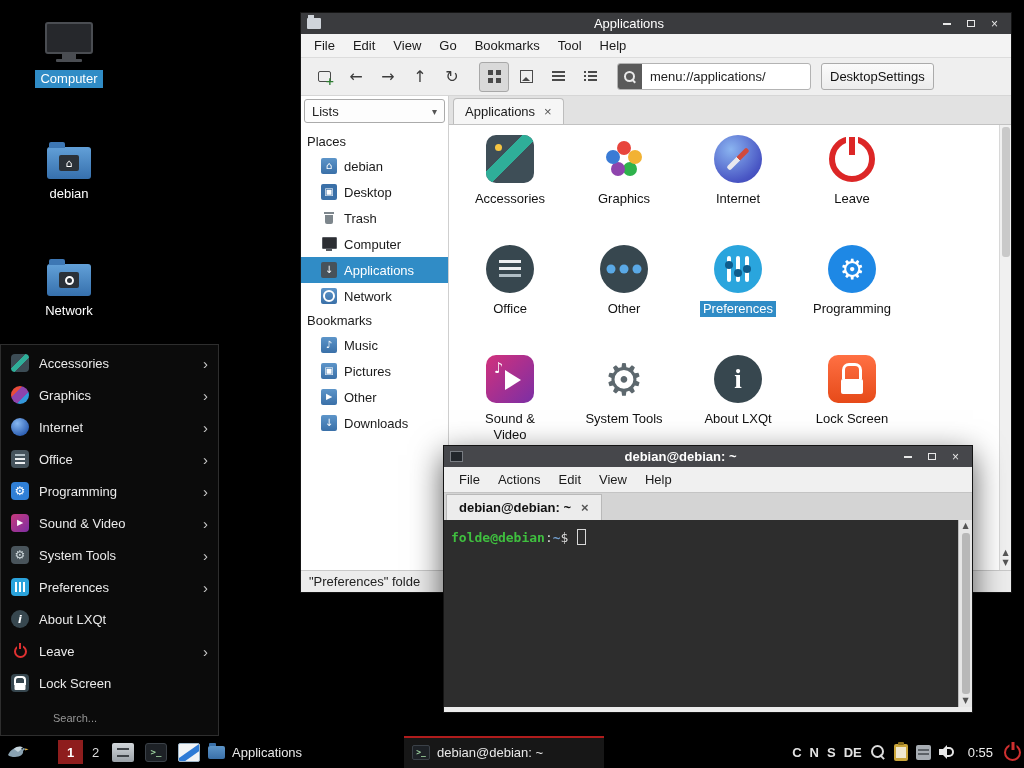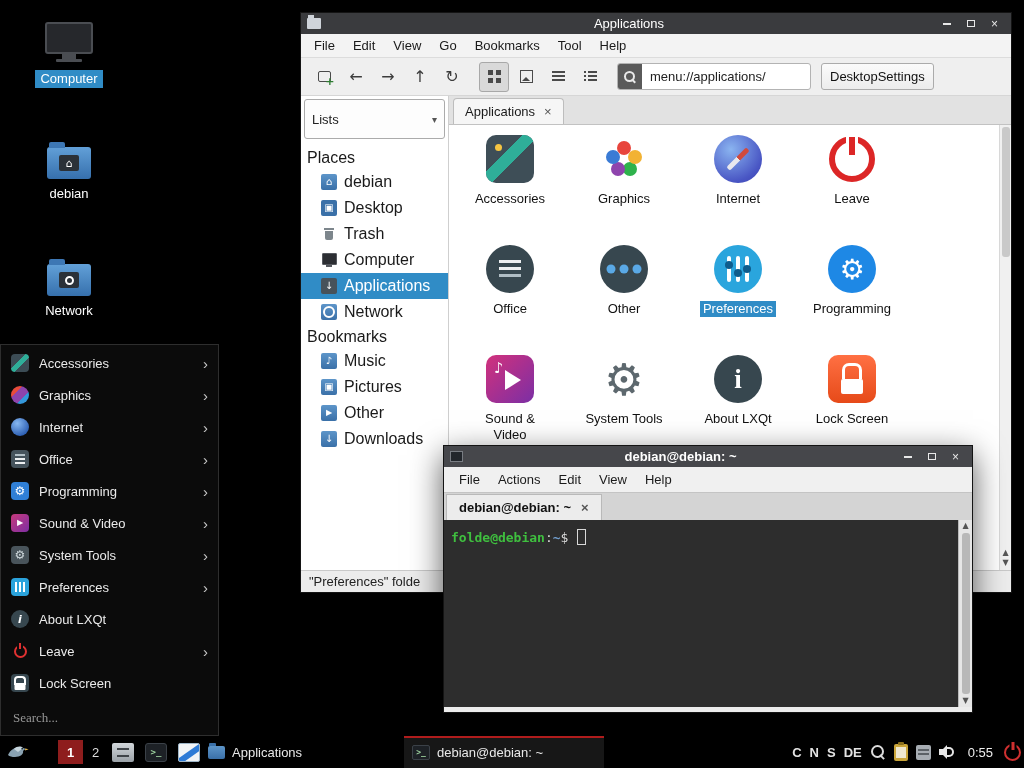--- a/index.html
+++ b/index.html
@@ -49,23 +49,23 @@
   .vi-detail::after{content:"";position:absolute;left:4px;top:1px;width:9px;height:2px;background:#4a4a4a;box-shadow:0 4px 0 #4a4a4a,0 8px 0 #4a4a4a;}
   .pathbar{width:194px;height:27px;background:#fff;border:1px solid #b3b3b3;border-radius:3px;display:flex;align-items:center;margin-left:10px;overflow:hidden;}
   .searchbox{width:24px;height:100%;background:#5a5a5a;display:flex;align-items:center;justify-content:center;flex:0 0 24px;}
   .mag{position:relative;width:12px;height:12px;}
   .mag::before{content:"";position:absolute;left:0;top:0;width:7px;height:7px;border:2px solid #e8e8e8;border-radius:50%;}
   .mag::after{content:"";position:absolute;right:0;bottom:1px;width:5px;height:2px;background:#e8e8e8;transform:rotate(45deg);}
   .addr{padding:0 8px;font-size:13px;color:#222;white-space:nowrap;}
   .settings-btn{height:27px;margin-left:8px;padding:0 8px;background:linear-gradient(#fbfbfb,#ececec);border:1px solid #ababab;border-radius:3px;font-size:13px;color:#111;display:flex;align-items:center;}
   .fm-body{flex:1;display:flex;min-height:0;}
   .fm-sidebar{width:148px;background:#fff;border-right:1px solid #cfcfcf;display:flex;flex-direction:column;flex:0 0 148px;}
-  .combo{margin:3px;height:40px;background:#fdfdfd;border:1px solid #ababab;border-radius:3px;display:flex;align-items:center;padding:0 7px;font-size:13px;color:#222;}
+  .combo{margin:3px;height:24px;background:#fdfdfd;border:1px solid #ababab;border-radius:3px;display:flex;align-items:center;padding:0 7px;font-size:13px;color:#222;}
   .combo .caret{margin-left:auto;font-size:10px;color:#555;font-family:"DejaVu Sans",sans-serif;}
-  .tree{flex:1;overflow:hidden;font-size:16px;color:#1a1a1a;padding-top:4px;}
+  .tree{flex:1;overflow:hidden;font-size:13px;color:#1a1a1a;padding-top:4px;}
   .tree-header{height:23px;display:flex;align-items:center;padding-left:6px;}
   .tree-item{height:26px;display:flex;align-items:center;gap:7px;padding-left:20px;}
   .tree-item.selected{background:#308cc6;color:#fff;}
   .si{width:16px;height:16px;border-radius:2px;flex:0 0 16px;display:flex;align-items:center;justify-content:center;color:#fff;font-size:10px;line-height:1;position:relative;font-family:"DejaVu Sans",sans-serif;}
   .si-folder{background:linear-gradient(#5d95c9,#3a70a8);}
   .si-home::after{content:"⌂";}
   .si-desktop{background:#3a70a8;}
   .si-desktop::after{content:"▣";}
   .si-trash::before{content:"";position:absolute;top:2px;left:3px;width:10px;height:2px;background:#7d868c;}
   .si-trash::after{content:"";position:absolute;top:5px;left:4px;width:8px;height:9px;background:#7d868c;border-radius:0 0 2px 2px;}
@@ -138,21 +138,21 @@
   .term-cursor{display:inline-block;width:9px;height:16px;border:1px solid #d8d8d8;margin-left:9px;}
   .term-scroll{position:absolute;right:0;top:0;bottom:0;width:14px;background:#e6e6e6;border-left:1px solid #bbb;display:flex;flex-direction:column;align-items:center;padding:1px 0;}
   .term-scroll .thumb{flex:1;width:8px;margin:2px 0;background:#b8b8b8;border-radius:3px;}
   .term-frame-bottom{height:5px;background:#ececec;flex:0 0 5px;}
 
   
   .app-menu{position:absolute;left:0;top:344px;width:219px;height:392px;background:#0b0b0b;border:1px solid #2e2e2e;z-index:40;display:flex;flex-direction:column;padding-top:2px;}
   .menu-item{height:32px;display:flex;align-items:center;padding:0 10px;color:#eaeaea;font-size:13px;gap:10px;flex:0 0 32px;}
   .menu-item .arrow{margin-left:auto;color:#c8c8c8;font-size:15px;}
   .menu-search{margin-top:auto;padding:4px 12px 9px;}
-  .menu-search input{width:100%;background:transparent;border:none;outline:none;color:#9b9b9b;font-size:13px;font-family:Liberation Serif, serif;}
+  .menu-search input{width:100%;background:transparent;border:none;outline:none;color:#9b9b9b;font-size:11px;font-family:Liberation Sans, sans-serif;margin-left:40px;}
   .menu-search input::placeholder{color:#969696;}
   .mi{width:18px;height:18px;border-radius:4px;position:relative;flex:0 0 18px;display:flex;align-items:center;justify-content:center;font-size:11px;line-height:1;color:#fff;font-family:"DejaVu Sans",sans-serif;}
   .mi-accessories{background:linear-gradient(135deg,#3c4c55 40%,#2fae99 40%,#2fae99 60%,#3c4c55 60%);}
   .mi-graphics{border-radius:50%;background:linear-gradient(135deg,#e74c3c 0 33%,#8e44ad 33% 66%,#3498db 66%);}
   .mi-internet{border-radius:50%;background:radial-gradient(circle at 35% 30%,#86b7f0,#2d5fb3 75%);}
   .mi-office{background:#45535c;}
   .mi-office::after{content:"";width:10px;height:2px;background:#eceff1;box-shadow:0 4px 0 #eceff1,0 -4px 0 #b0bec5;}
   .mi-programming{background:#2f7fd6;}
   .mi-programming::after{content:"⚙";font-size:12px;}
   .mi-sound{background:linear-gradient(135deg,#c73a7c,#7d2ea3);}

